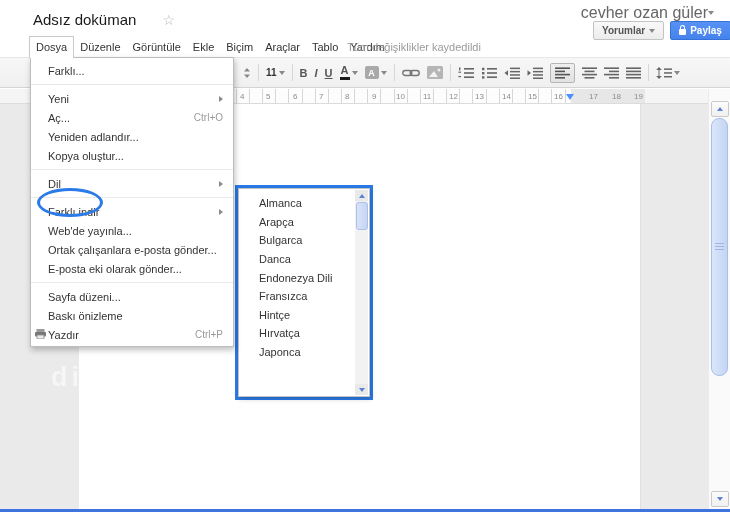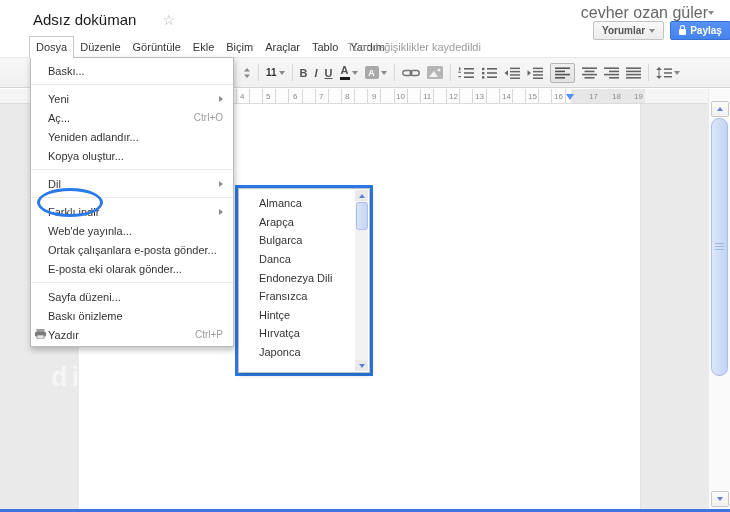--- a/index.html
+++ b/index.html
@@ -77,21 +77,21 @@
              box-shadow:1px 3px 6px rgba(0,0,0,0.25);z-index:30;box-sizing:border-box;padding:3px 0 2px 0;}
   .mrow{position:relative;height:19px;display:flex;align-items:center;padding:0 10px 0 17px;font-size:11px;color:#333;cursor:pointer;}
   .mrow .msc{margin-left:auto;color:#9a9a9a;font-size:10px;}
   .mrow .marrow{margin-left:auto;width:0;height:0;border-top:3.5px solid transparent;border-bottom:3.5px solid transparent;border-left:4.5px solid #8a8a8a;}
   .msep{height:1px;background:#e9e9e9;margin:4px 0;}
   .micon{position:absolute;left:4px;top:4px;}
   .dil-ellipse{position:absolute;left:6px;top:130px;width:60px;height:23px;border:3px solid #2a7be8;border-radius:50%;z-index:40;pointer-events:none;}
 
   
   .lang-wrap{position:absolute;left:235px;top:185px;z-index:29;border:3px solid #2a7be8;}
-  .lang-menu{position:relative;width:132px;height:185px;background:#fff;border:1px solid #c2c2c2;
+  .lang-menu{position:relative;width:132px;height:209px;background:#fff;border:1px solid #c2c2c2;
              box-shadow:1px 2px 5px rgba(0,0,0,0.2);box-sizing:border-box;padding-top:5px;}
   .lrow{height:18.6px;display:flex;align-items:center;padding-left:20px;font-size:11px;color:#333;cursor:pointer;}
   .lang-scroll{position:absolute;top:1px;right:1px;bottom:1px;width:13px;background:#f2f2f2;}
   .ls-btn{position:absolute;left:0;width:13px;height:11px;background:#e9e9e9;display:flex;align-items:center;justify-content:center;cursor:pointer;}
   .ls-up{top:0;}
   .ls-down{bottom:0;}
   .ls-thumb{position:absolute;left:1px;width:10px;top:12px;height:26px;background:linear-gradient(90deg,#d8e3f8,#c5d5f2);
             border:1px solid #a9c0ea;border-radius:3px;cursor:pointer;}
 
   svg{display:block;}
@@ -294,21 +294,21 @@
     <span class="sc-thumb"></span>
     <span class="sc-btn sc-down">
         <span class="arr down"></span>
       </span>
   </div>
 
   <div class="bottom-bar"></div>
 
   <div class="file-menu">
     <div class="mrow">
-        <span>Baskı...</span>
+        <span>Farklı...</span>
       </div>
     <div class="msep"></div>
     <div class="mrow">
         <span>Yeni</span>
         <span class="marrow"></span>
       </div>
     <div class="mrow">
         <span>Aç...</span>
         <span class="msc">Ctrl+O</span>
       </div>

